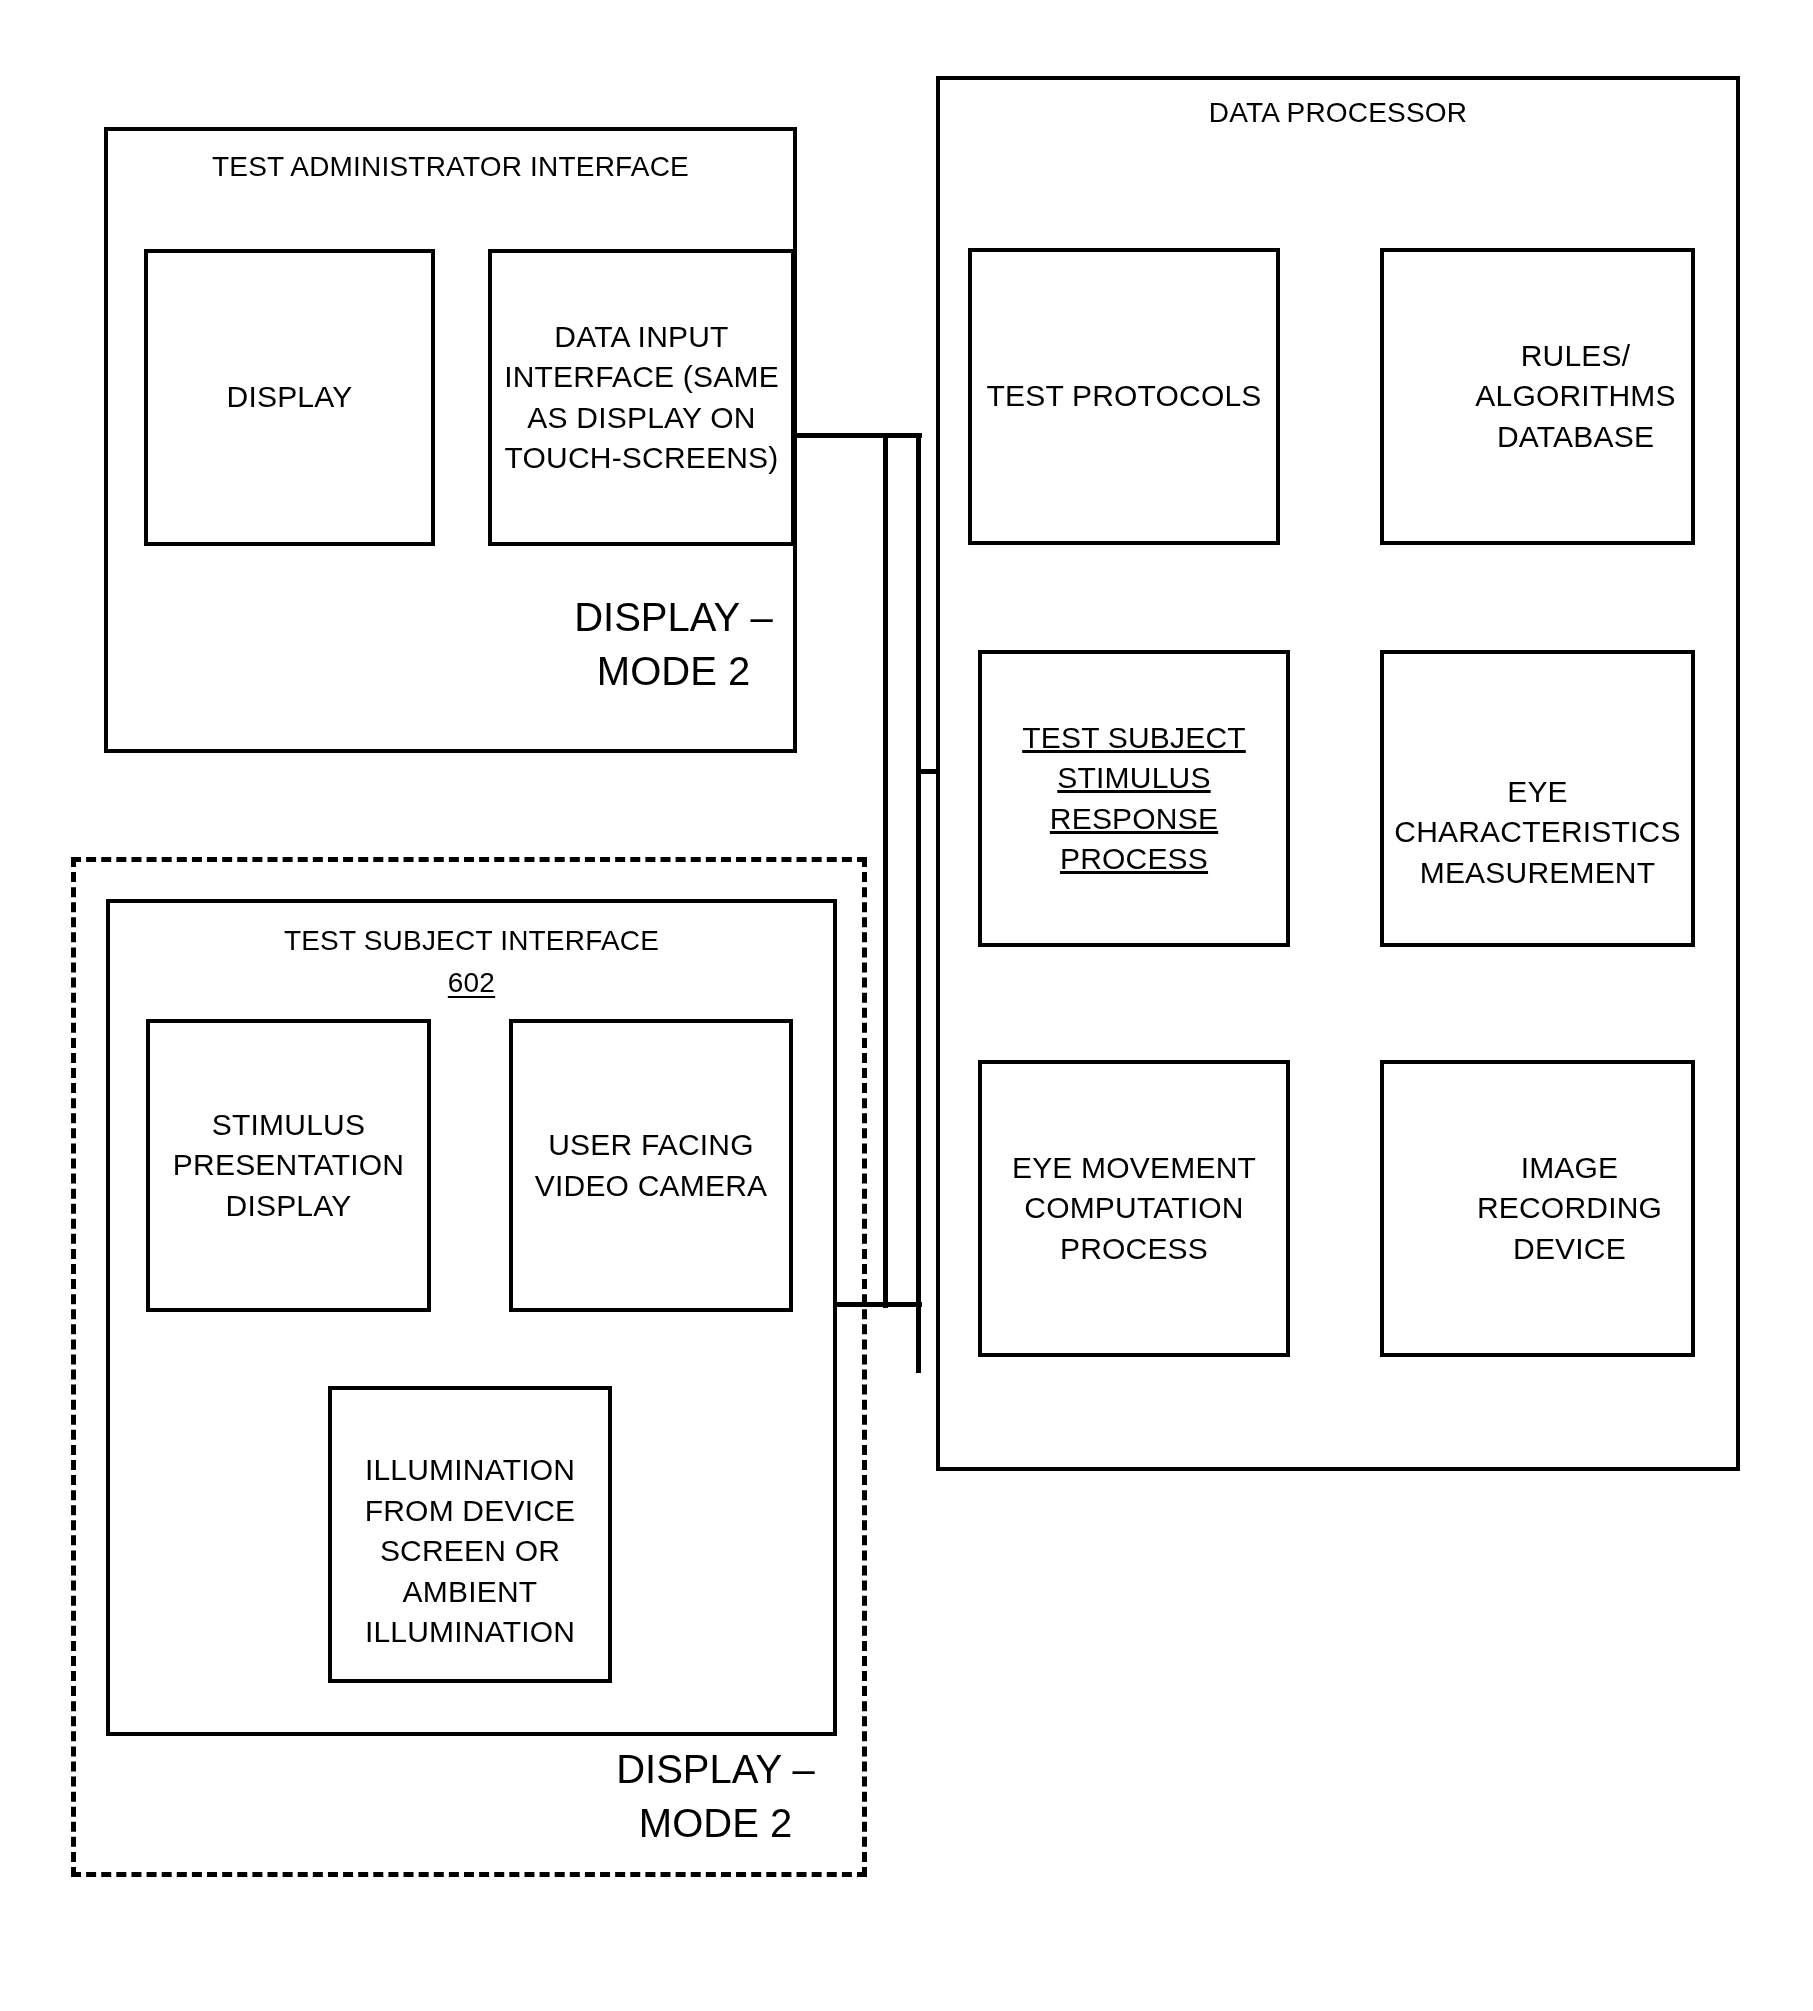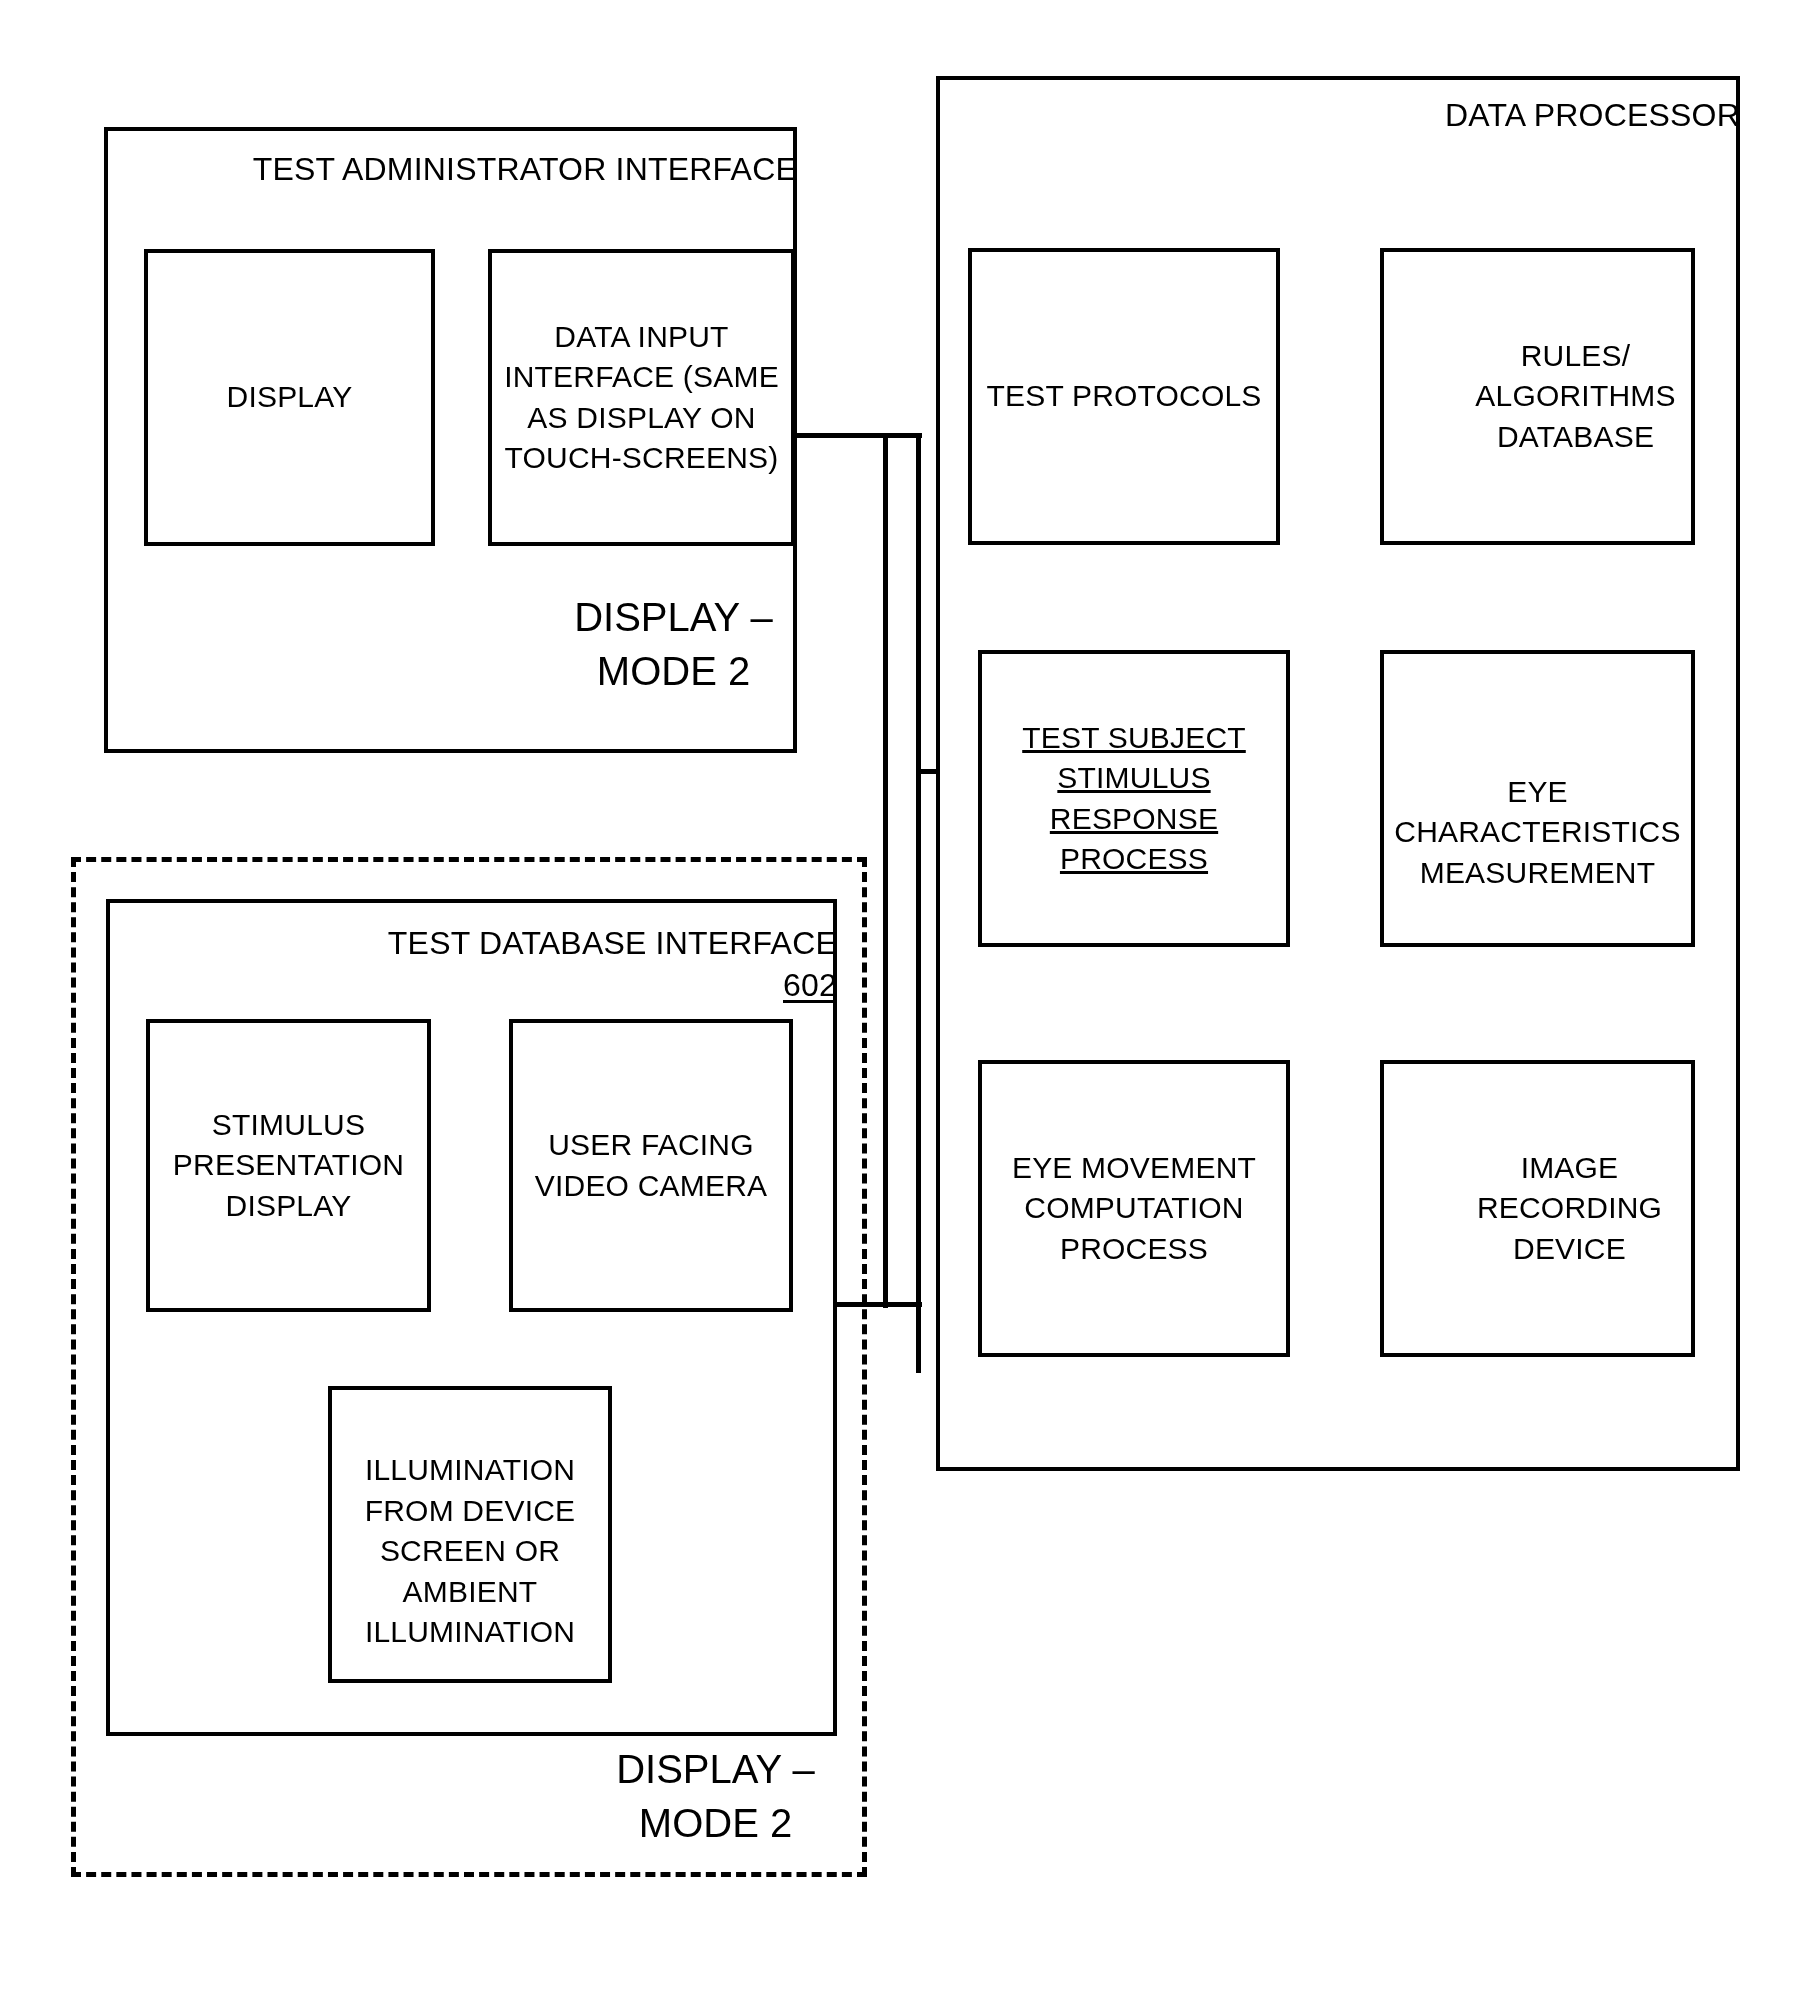--- a/index.html
+++ b/index.html
@@ -25,22 +25,22 @@
     background: #ffffff;
   }
   .box-dashed {
     position: absolute;
     box-sizing: border-box;
     border: 5.4px dashed #000000;
     background: transparent;
   }
   .grp-title {
     position: absolute;
-    text-align: right;
-    font-size: 32px;
+    text-align: center;
+    font-size: 28px;
     line-height: 1.30;
     letter-spacing: 0.2px;
     white-space: pre;
   }
   .leaf-label {
     position: absolute;
     display: flex;
     align-items: center;
     justify-content: center;
     text-align: center;
@@ -83,21 +83,21 @@
 AS DISPLAY ON
 TOUCH-SCREENS)</div>
 
   <div class="corner-label" style="left:552px; top:590px; width:243px;">DISPLAY –
 MODE 2</div>
 
   <div class="box-dashed" style="left:71px; top:857px; width:796px; height:1020px;"></div>
 
   <div class="box" style="left:106px; top:899px; width:731px; height:837px;"></div>
 
-  <div class="grp-title" style="left:106px; top:923px; width:731px;">TEST DATABASE INTERFACE</div>
+  <div class="grp-title" style="left:106px; top:923px; width:731px;">TEST SUBJECT INTERFACE</div>
 
   <div class="grp-title ref-num" style="left:106px; top:965px; width:731px;">602</div>
 
   <div class="box" style="left:146px; top:1019px; width:285px; height:293px;"></div>
   <div class="leaf-label" style="left:146px; top:1019px; width:285px; height:293px;">STIMULUS
 PRESENTATION
 DISPLAY</div>
 
   <div class="box" style="left:509px; top:1019px; width:284px; height:293px;"></div>
   <div class="leaf-label" style="left:509px; top:1019px; width:284px; height:293px;">USER FACING

